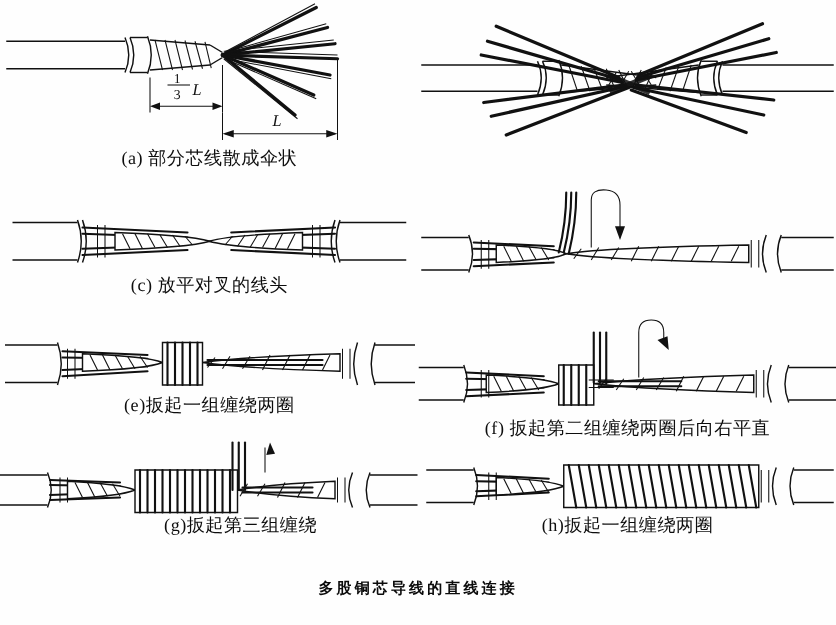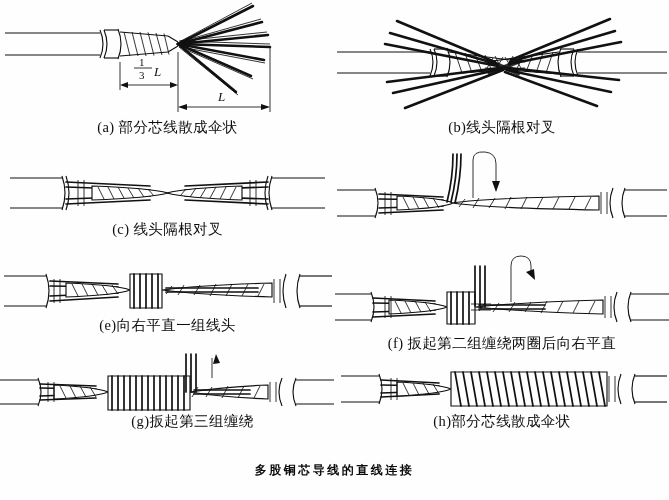--- a/index.html
+++ b/index.html
@@ -168,21 +168,20 @@
         <path d="M175,62 L280,31"></path>
         <path d="M174,64 L286,42"></path>
         <path d="M174,68 L284,80"></path>
         <path d="M172,70 L276,92"></path>
         <path d="M170,72 L262,106"></path>
       </g>
 
       <path class="solid" d="M152,58 L186,72 L184,76 L150,62 Z" opacity="0.85"></path>
       <path class="solid" d="M152,72 L186,58 L188,62 L154,76 Z" opacity="0.85"></path>
     </svg>
-    <div class="caption" style="top:120px;">(b)线头隔根对叉</div>
   </div>
 
   <div class="panel" style="left:0;top:160px;width:335px;height:86px;">
     <svg class="fig" width="335" height="62" viewBox="0 0 335 62">
       <path class="ln" d="M10,18 L62,18"></path>
       <path class="ln" d="M10,48 L62,48"></path>
       <path class="ln" d="M62,16 Q68,33 62,50"></path>
       <path class="ln" d="M66,16 Q72,33 66,50"></path>
       <path class="ln" d="M325,18 L272,18"></path>
       <path class="ln" d="M325,48 L272,48"></path>
@@ -219,21 +218,21 @@
           <path d="M186,29 L180,36"></path>
       </g>
 
       <g class="ln-t">
         <path d="M78,20 L78,46"></path>
           <path d="M84,20 L84,46"></path>
         <path d="M250,20 L250,46"></path>
           <path d="M256,20 L256,46"></path>
       </g>
     </svg>
-    <div class="caption" style="top:62px;">(c) 线头隔根对叉</div>
+    <div class="caption" style="top:62px;">(c) 放平对叉的线头</div>
   </div>
 
   <div class="panel" style="left:335px;top:150px;width:334px;height:96px;">
     <svg class="fig" width="334" height="80" viewBox="0 0 334 80">
       <path class="ln" d="M2,40 L40,40"></path>
       <path class="ln" d="M2,66 L40,66"></path>
       <path class="ln" d="M40,38 Q46,53 40,68"></path>
       <path class="ln" d="M290,40 L332,40"></path>
       <path class="ln" d="M290,66 L332,66"></path>
       <path class="ln" d="M290,38 Q284,53 290,68"></path>
@@ -330,21 +329,21 @@
         <path d="M166,26 L258,26"></path>
           <path d="M166,30 L258,30"></path>
       </g>
       <g class="ln-t">
         <path d="M54,17 L54,41"></path>
           <path d="M60,17 L60,41"></path>
         <path d="M274,17 L274,41"></path>
           <path d="M280,17 L280,41"></path>
       </g>
     </svg>
-    <div class="caption" style="top:56px;">(e)向右平直一组线头</div>
+    <div class="caption" style="top:56px;">(e)扳起一组缠绕两圈</div>
   </div>
 
   <div class="panel" style="left:335px;top:252px;width:334px;height:94px;">
     <svg class="fig" width="334" height="80" viewBox="0 0 334 80">
       <path class="ln" d="M0,42 L36,42"></path>
       <path class="ln" d="M0,68 L36,68"></path>
       <path class="ln" d="M36,40 Q42,55 36,70"></path>
       <path class="ln" d="M296,42 L334,42"></path>
       <path class="ln" d="M296,68 L334,68"></path>
       <path class="ln" d="M296,40 Q290,55 296,70"></path>
@@ -524,17 +523,17 @@
           <path d="M256,20 L262,54"></path>
         <path d="M264,20 L270,54"></path>
       </g>
       <g class="ln-t">
         <path d="M56,26 L56,48"></path>
           <path d="M62,26 L62,48"></path>
         <path d="M274,24 L274,50"></path>
           <path d="M280,24 L280,50"></path>
       </g>
     </svg>
-    <div class="caption" style="top:62px;">(h)部分芯线散成伞状</div>
+    <div class="caption" style="top:62px;">(h)扳起一组缠绕两圈</div>
   </div>
 
   <div class="title">多股铜芯导线的直线连接</div>
 </div>
 
 </body></html>

